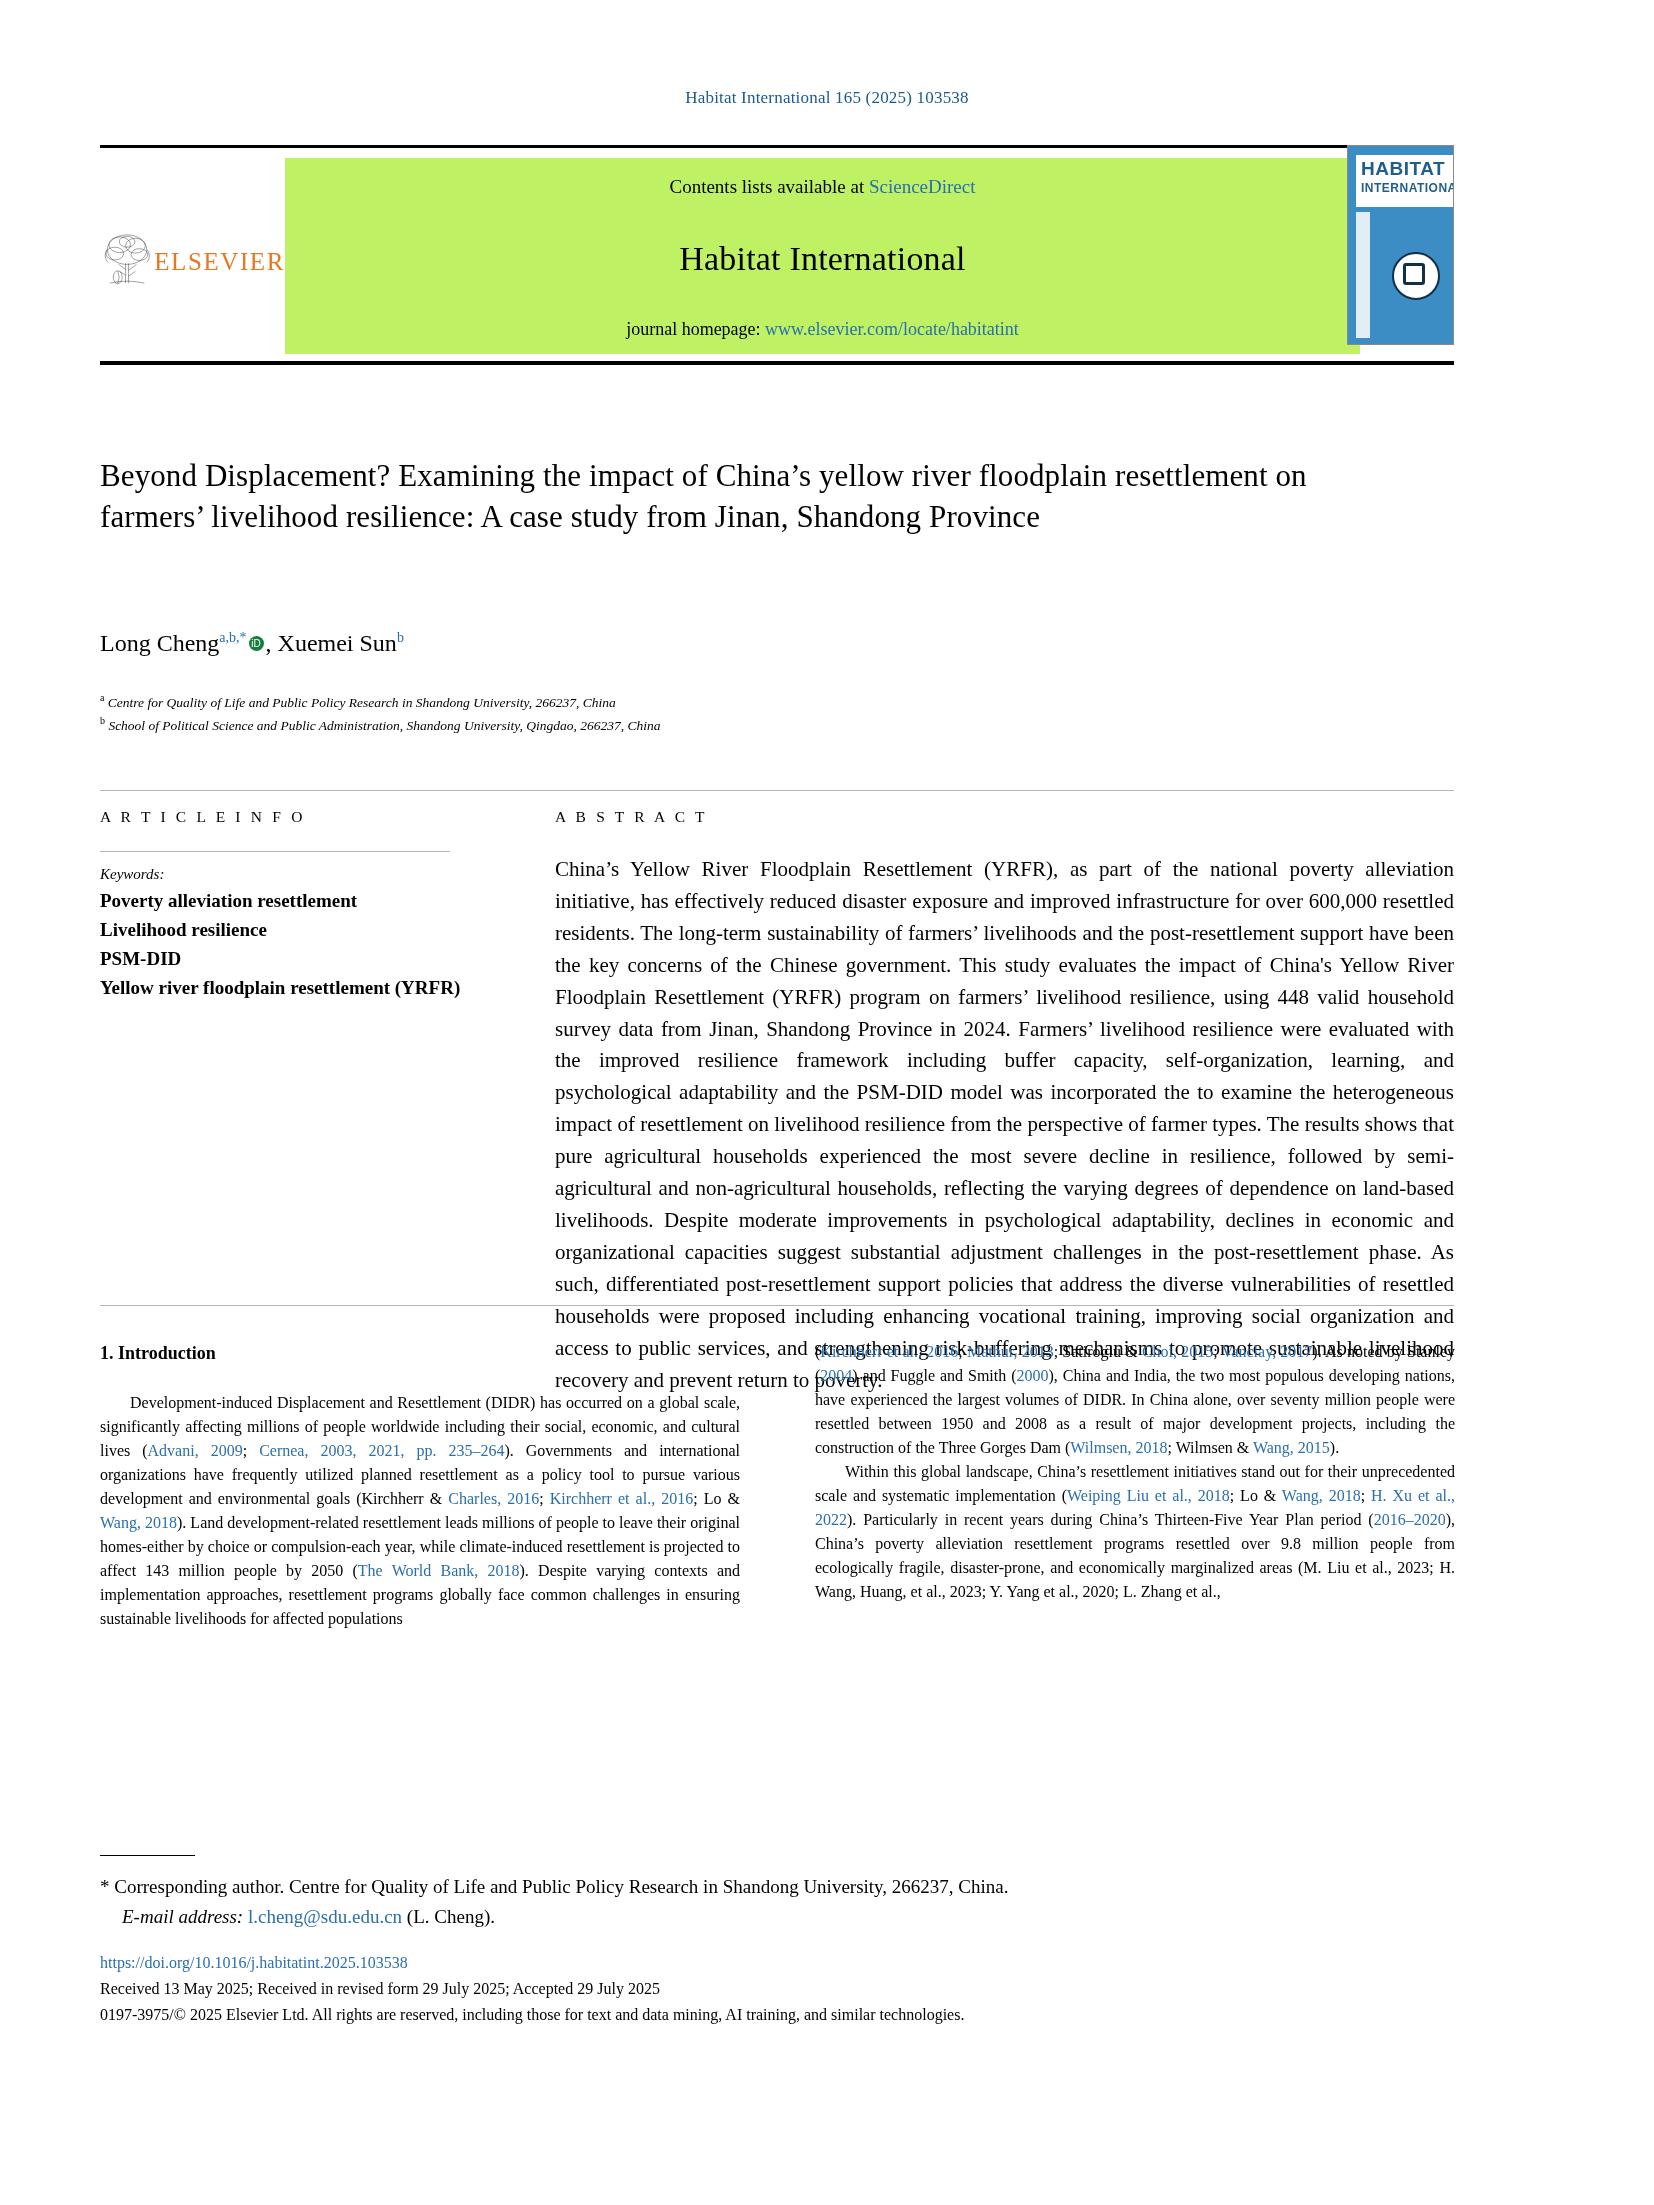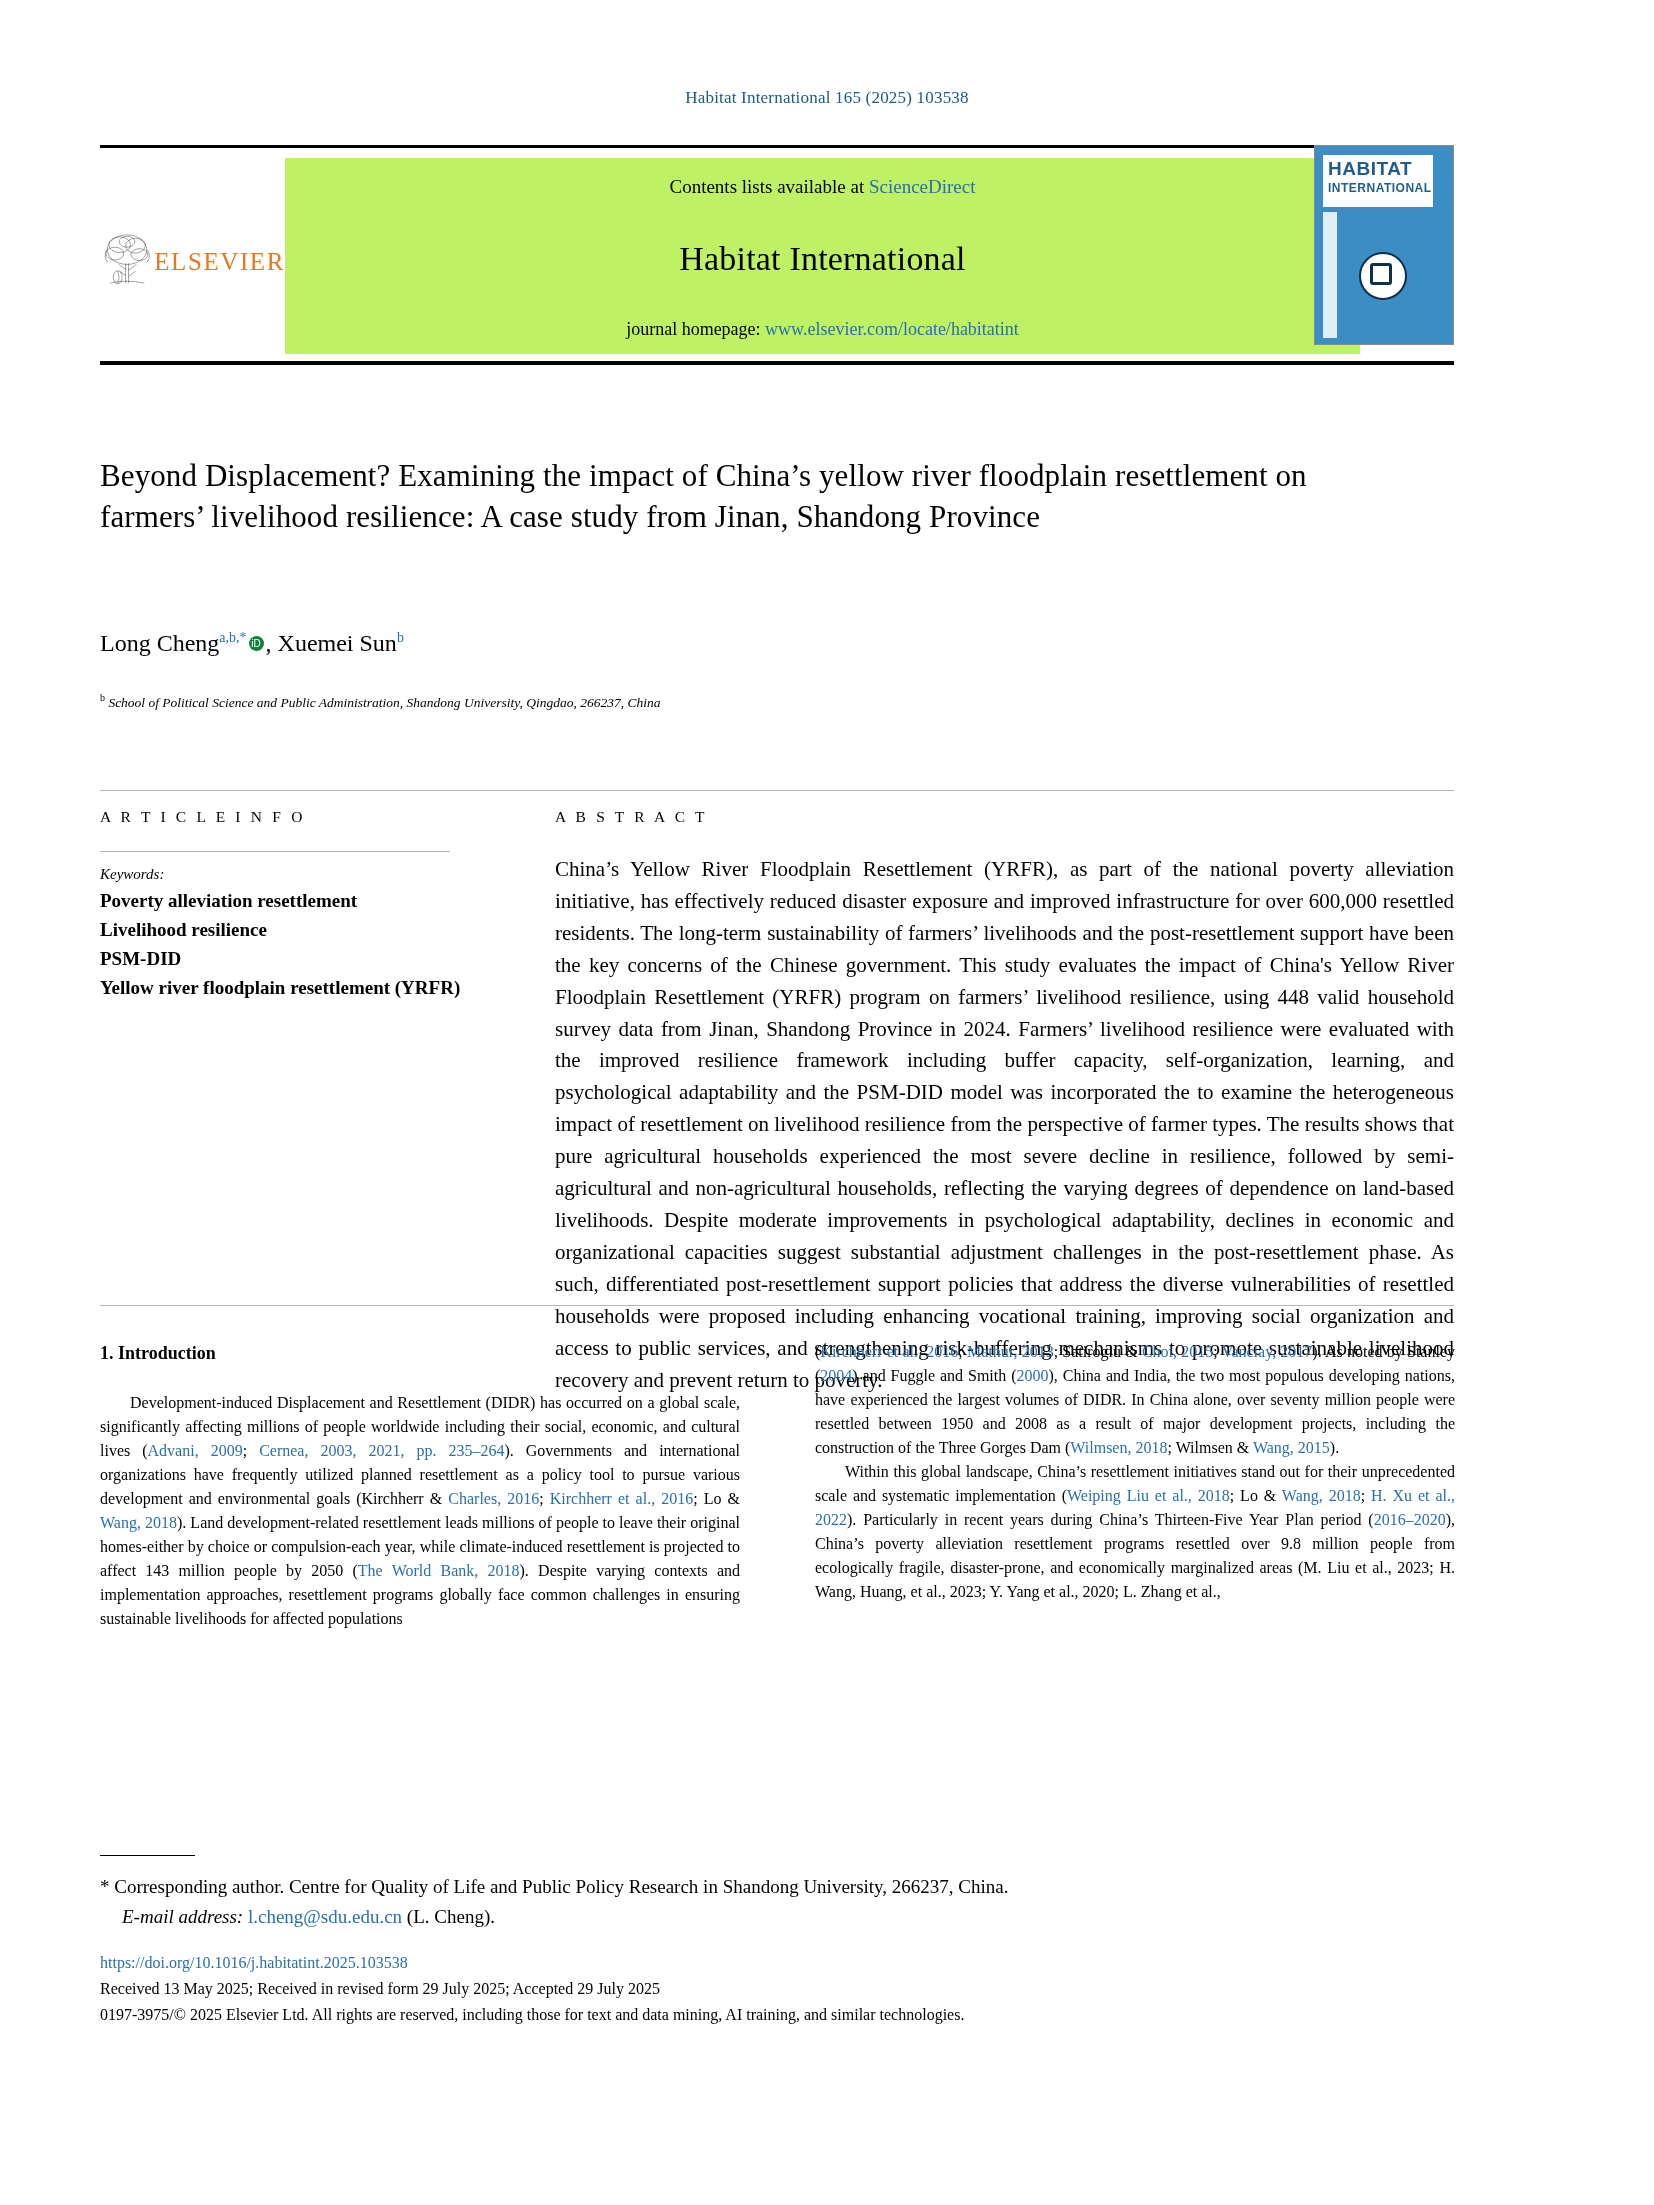--- a/index.html
+++ b/index.html
@@ -96,21 +96,21 @@
     font-size: 34px;
     letter-spacing: 0.2px;
   }
   .homepage-line {
     font-size: 18px;
   }
   .cover-thumb {
     position: absolute;
     right: 0;
     top: -3px;
-    width: 140px;
+    width: 107px;
     height: 200px;
     background: #3b8dc4;
     border: 1px solid #8a8a8a;
     box-sizing: border-box;
     overflow: hidden;
     text-align: right;
   }
   .cover-white-strip {
     position: absolute;
     left: 8px;
@@ -390,20 +390,24 @@
   </div>
 
   <div class="title">Beyond Displacement? Examining the impact of China’s yellow river floodplain resettlement on farmers’ livelihood resilience: A case study from Jinan, Shandong Province</div>
 
   <div class="authors">
     <span>Long Cheng</span><sup>a,b,*</sup><span class="orcid">iD</span><span>, </span><span>Xuemei Sun</span><sup>b</sup>
   </div>
 
   <div class="affiliations">
     <div>
+      <sup>a</sup>
+      <span>Centre for Quality of Life and Public Policy Research in Shandong University, 266237, China</span>
+    </div>
+    <div>
       <sup>b</sup>
       <span>School of Political Science and Public Administration, Shandong University, Qingdao, 266237, China</span>
     </div>
   </div>
 
   <div class="info-rule-top"></div>
 
   <div class="article-info">
     <div class="section-head">A R T I C L E  I N F O</div>
     <div class="kw-rule"></div>

